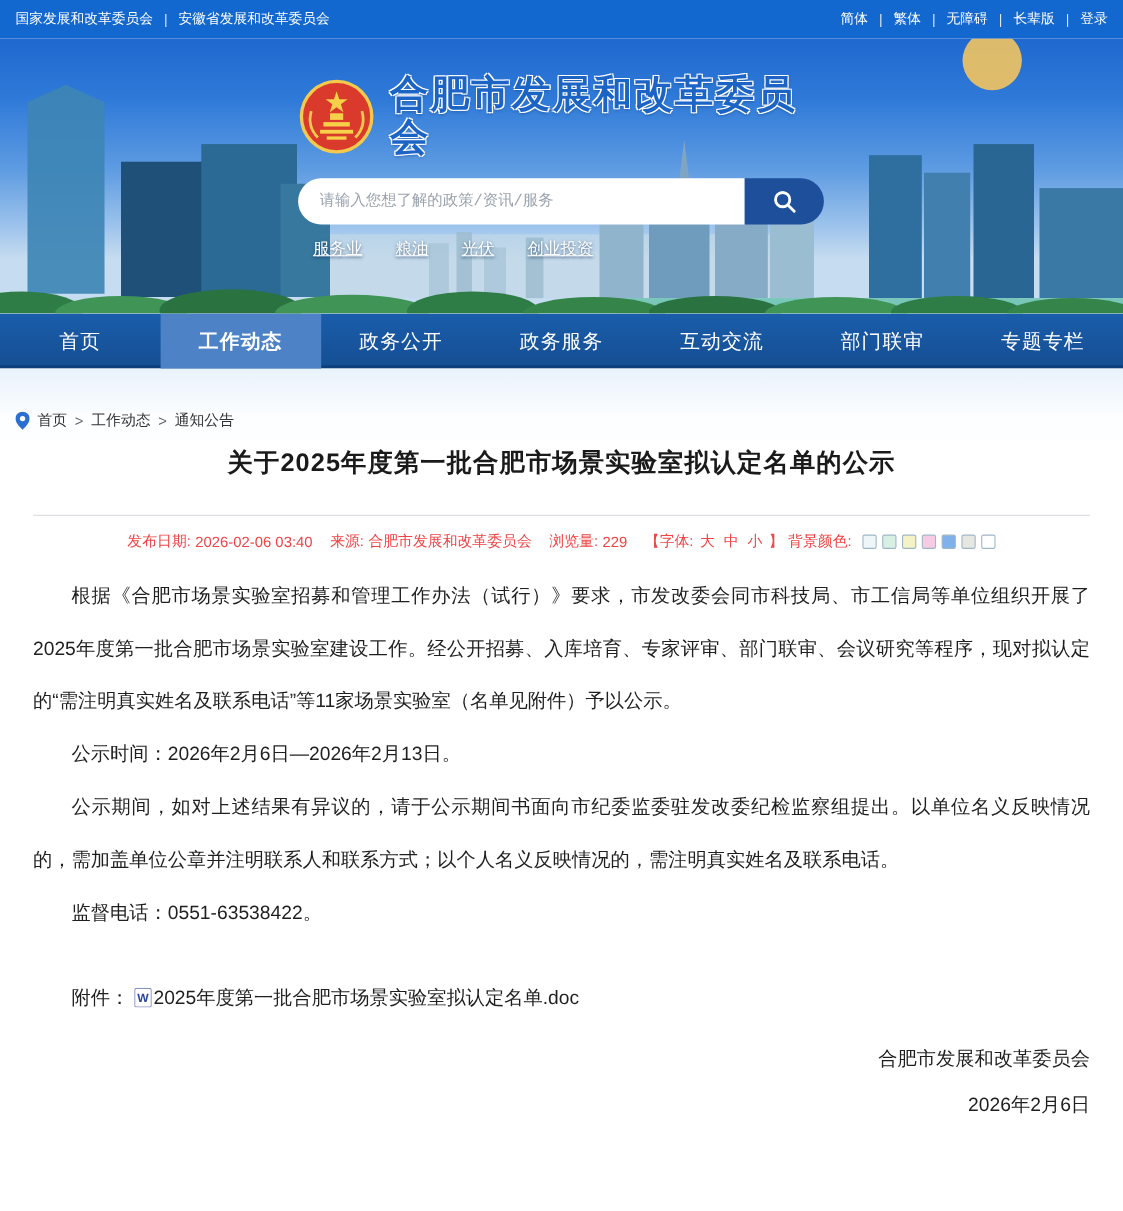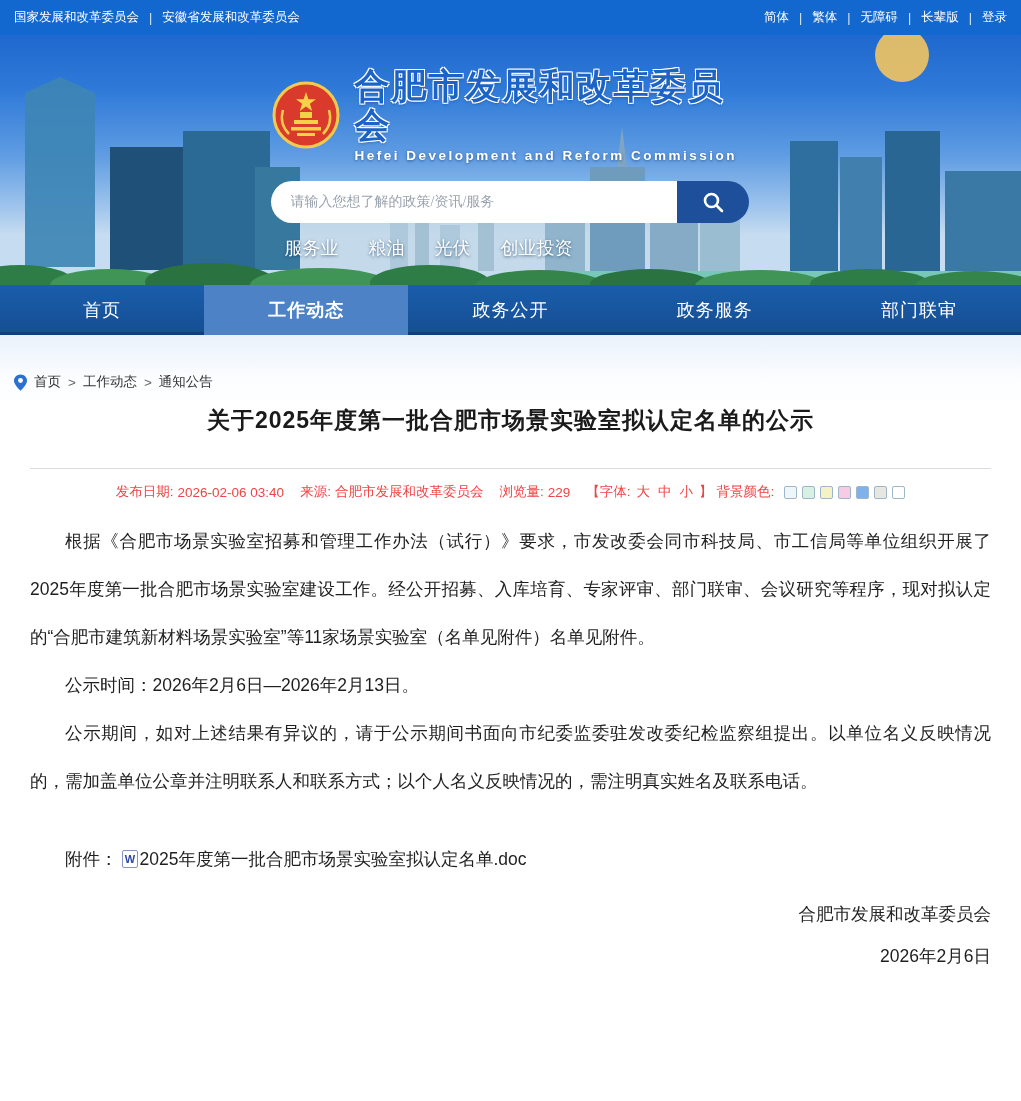--- a/index.html
+++ b/index.html
@@ -30,30 +30,30 @@
     text-shadow:-1px -1px 0 #fff,1px -1px 0 #fff,-1px 1px 0 #fff,1px 1px 0 #fff,0 2px 3px rgba(0,40,90,.35);
   }
   .brand-sub {
     margin-top:4px; font-size:13.5px; font-weight:bold; color:#fff; letter-spacing:2.5px;
     text-shadow:0 1px 3px rgba(10,40,90,.6);
   }
   .search-row { display:flex; margin-top:18px; width:478px; height:42px; }
   .search-input {
     flex:1; height:42px; border:none; outline:none; background:#fff;
     border-radius:21px 0 0 21px; padding:0 20px; font-size:14px; color:#555;
-    font-family:Liberation Serif, serif;
+    font-family:Liberation Mono, monospace;
   }
   .search-input::placeholder { color:#9aa3ad; }
   .search-btn {
     width:72px; height:42px; border:none; background:#1d4f9b; border-radius:0 21px 21px 0;
     cursor:pointer; display:flex; align-items:center; justify-content:center;
   }
   .hot-words { display:flex; gap:30px; margin-top:13px; padding-left:14px; }
   .hot-words span {
-    color:#fff; font-size:18px; cursor:pointer; text-shadow:0 1px 3px rgba(10,40,80,.65);
+    color:#fff; font-size:15px; cursor:pointer; text-shadow:0 1px 3px rgba(10,40,80,.65);text-decoration:underline;
   }
   
   .nav {
     height:50px; background:linear-gradient(180deg,#1a5dab 0%,#154e92 100%);
     display:flex; box-shadow:inset 0 -3px 0 rgba(0,20,50,.25);
   }
   .nav-item {
     flex:1; display:flex; align-items:center; justify-content:center;
     color:#fff; font-size:18px; cursor:pointer; letter-spacing:1px;
   }
@@ -145,21 +145,20 @@
         <polygon points="35,12 37.4,19.2 45,19.2 38.9,23.8 41.2,31 35,26.6 28.8,31 31.1,23.8 25,19.2 32.6,19.2" fill="#f7d04a"></polygon>
         <rect x="29" y="32" width="12" height="6" fill="#f7d04a"></rect>
         <rect x="23" y="40" width="24" height="4" fill="#f7d04a"></rect>
         <rect x="20" y="47" width="30" height="3.5" fill="#f7d04a"></rect>
         <rect x="26" y="53" width="18" height="3" fill="#f7d04a"></rect>
         <path d="M12 30 q-4 14 6 24" stroke="#f3c94e" stroke-width="2.5" fill="none"></path>
         <path d="M58 30 q4 14 -6 24" stroke="#f3c94e" stroke-width="2.5" fill="none"></path>
       </svg>
       <div>
         <div class="brand-title">合肥市发展和改革委员会</div>
-        <div class="brand-sub">Hefei Development and Reform Commission</div>
       </div>
     </div>
 
     <div class="search-row">
       <input class="search-input" type="text" placeholder="请输入您想了解的政策/资讯/服务" style="">
       <button class="search-btn">
         <svg width="24" height="24" viewBox="0 0 24 24" aria-hidden="true">
           <circle cx="10.5" cy="10.5" r="6.5" fill="none" stroke="#ffffff" stroke-width="2.6"></circle>
           <line x1="15.5" y1="15.5" x2="21" y2="21" stroke="#ffffff" stroke-width="2.6" stroke-linecap="round"></line>
         </svg>
@@ -173,21 +172,23 @@
       <span>创业投资</span>
     </div>
   </div>
 </div>
 
 <div class="nav">
   <div class="nav-item">首页</div>
   <div class="nav-item active">工作动态</div>
   <div class="nav-item">政务公开</div>
   <div class="nav-item">政务服务</div>
+  <div class="nav-item">互动交流</div>
   <div class="nav-item">部门联审</div>
+  <div class="nav-item">专题专栏</div>
 </div>
 
 <div class="crumb-zone">
   <div class="crumb">
     <svg width="13" height="17" viewBox="0 0 16 20" aria-hidden="true">
       <path d="M8 0C3.6 0 0 3.5 0 7.8 0 13 8 20 8 20s8-7 8-12.2C16 3.5 12.4 0 8 0z" fill="#2a6fd1"></path>
       <circle cx="8" cy="7.6" r="3" fill="#ffffff"></circle>
     </svg>
     <span class="item">首页</span>
     <span class="gt">&gt;</span>
@@ -219,23 +220,24 @@
       <span class="swatch" style="background: rgb(216, 240, 228);"></span>
       <span class="swatch" style="background: rgb(243, 243, 198);"></span>
       <span class="swatch" style="background: rgb(246, 203, 227);"></span>
       <span class="swatch" style="background: rgb(127, 178, 234);"></span>
       <span class="swatch" style="background: rgb(231, 231, 226);"></span>
       <span class="swatch" style="background: rgb(255, 255, 255);"></span>
     </span>
   </div>
 
   <div class="art-body">
-    <p>根据《合肥市场景实验室招募和管理工作办法（试行）》要求，市发改委会同市科技局、市工信局等单位组织开展了2025年度第一批合肥市场景实验室建设工作。经公开招募、入库培育、专家评审、部门联审、会议研究等程序，现对拟认定的“合肥市建筑新材料场景实验室”等11家场景实验室（名单见附件）名单见附件。</p>
+    <p>根据《合肥市场景实验室招募和管理工作办法（试行）》要求，市发改委会同市科技局、市工信局等单位组织开展了2025年度第一批合肥市场景实验室建设工作。经公开招募、入库培育、专家评审、部门联审、会议研究等程序，现对拟认定的“需注明真实姓名及联系电话”等11家场景实验室（名单见附件）予以公示。</p>
     <p>公示时间：2026年2月6日—2026年2月13日。</p>
     <p>公示期间，如对上述结果有异议的，请于公示期间书面向市纪委监委驻发改委纪检监察组提出。以单位名义反映情况的，需加盖单位公章并注明联系人和联系方式；以个人名义反映情况的，需注明真实姓名及联系电话。</p>
+    <p>监督电话：0551-63538422。</p>
   </div>
 
   <div class="attachment">
     <span>附件：</span>
     <a class="attach-link">
       <svg class="doc-icon" viewBox="0 0 16 18" aria-hidden="true">
         <rect x="0.5" y="0.5" width="15" height="17" rx="1.5" fill="#ffffff" stroke="#8a93c8"></rect>
         <text x="8" y="13" text-anchor="middle" font-size="11" font-family="Liberation Sans, sans-serif" font-weight="bold" fill="#2b47a0">W</text>
       </svg>
       <span>2025年度第一批合肥市场景实验室拟认定名单.doc</span>

